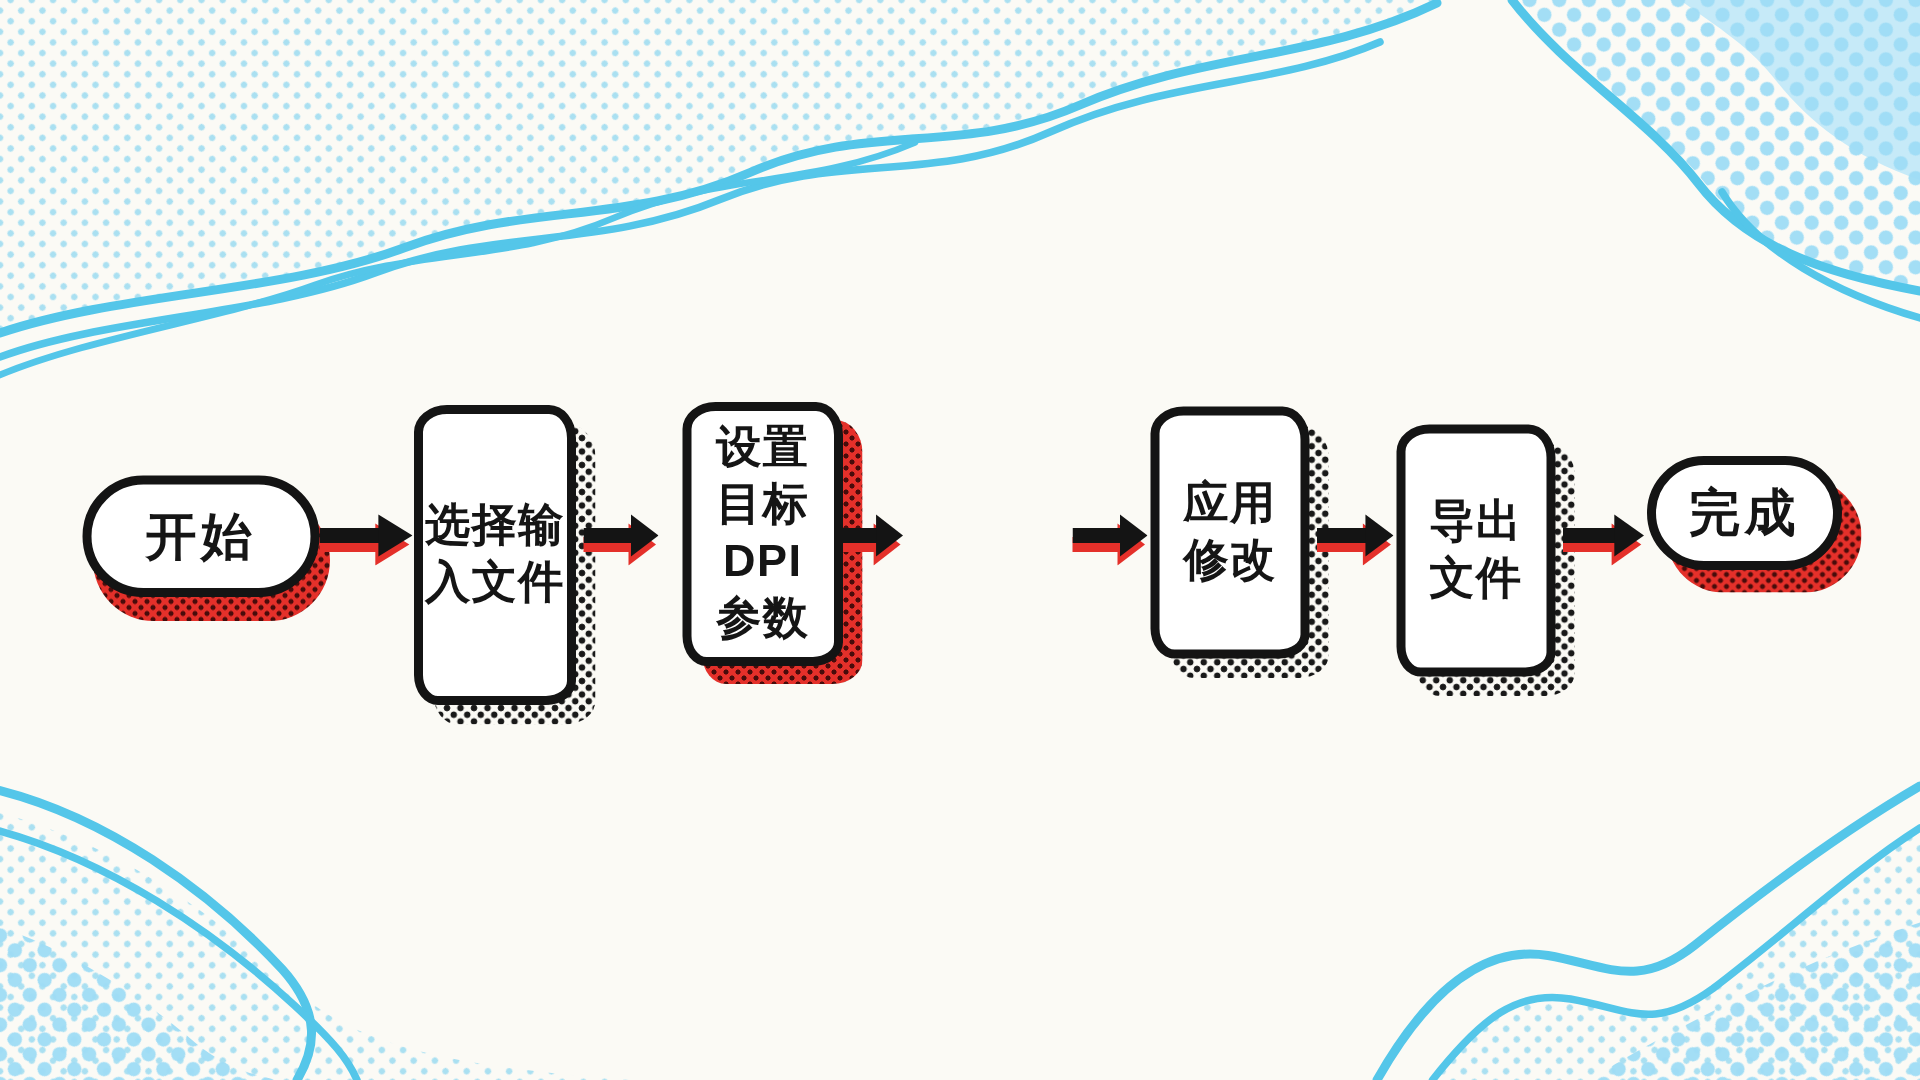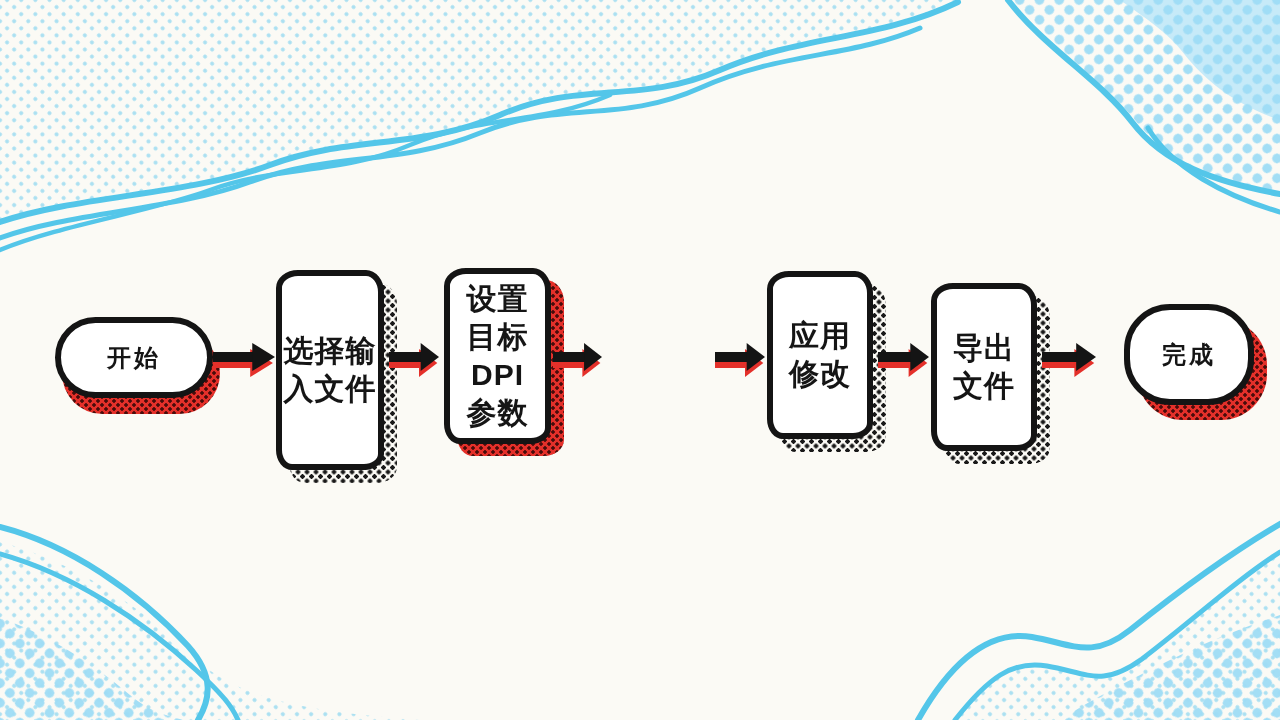--- a/index.html
+++ b/index.html
@@ -36,21 +36,21 @@
     display: flex;
     align-items: center;
     justify-content: center;
     text-align: center;
   }
   .label {
     color: #151515;
     font-weight: 700;
     white-space: pre-line;
   }
-  .terminal .label { font-size: 24px; letter-spacing: 3px; }
+  .terminal .label { font-size: 34px; letter-spacing: 3px; }
   .process .label { font-size: 30px; line-height: 1.26; letter-spacing: 1px; }
 
   
   .shadow.dots {
     background-image:
       radial-gradient(circle, #191919 2.0px, transparent 2.4px),
       radial-gradient(circle, #191919 2.0px, transparent 2.4px);
     background-size: 9px 9px, 9px 9px;
     background-position: 0 0, 4.5px 4.5px;
   }
@@ -65,27 +65,27 @@
 
   
   .n-start { left: 55px; top: 317px; width: 158px; height: 81px; }
   .n-start .shape, .n-start .shadow { border-radius: 44px; }
   .n-start .shadow { left: 7px; top: 16px; }
 
   .n-box .shape, .n-box .shadow { border-radius: 22px 18px 20px 16px / 18px 22px 16px 20px; }
   .n-box .shadow { left: 13px; top: 13px; }
 
   .n-1 { left: 276px; top: 270px; width: 108px; height: 200px; }
-  .n-2 { left: 444px; top: 268px; width: 107px; height: 176px; }
+  .n-2 { left: 455px; top: 268px; width: 107px; height: 176px; }
   .n-2 .shadow { left: 13px; top: 12px; }
   .n-3 { left: 604px; top: 271px; width: 106px; height: 168px; }
   .n-4 { left: 767px; top: 271px; width: 106px; height: 168px; font-family: Liberation Serif, serif; }
   .n-5 { left: 931px; top: 283px; width: 106px; height: 168px; }
 
-  .n-end { left: 1124px; top: 304px; width: 130px; height: 101px; }
+  .n-end { left: 1098px; top: 304px; width: 130px; height: 76px; }
   .n-end .shape, .n-end .shadow { border-radius: 46px; }
   .n-end .shadow { left: 13px; top: 15px; }
 
   .arrow { position: absolute; height: 40px; }
   .a-0 { left: 213px; top: 337px; width: 62px; }
   .a-1 { left: 389px; top: 337px; width: 50px; }
   .a-2 { left: 553px; top: 337px; width: 49px; }
   .a-3 { left: 715px; top: 337px; width: 50px; }
   .a-4 { left: 878px; top: 337px; width: 51px; }
   .a-5 { left: 1042px; top: 337px; width: 54px; }

